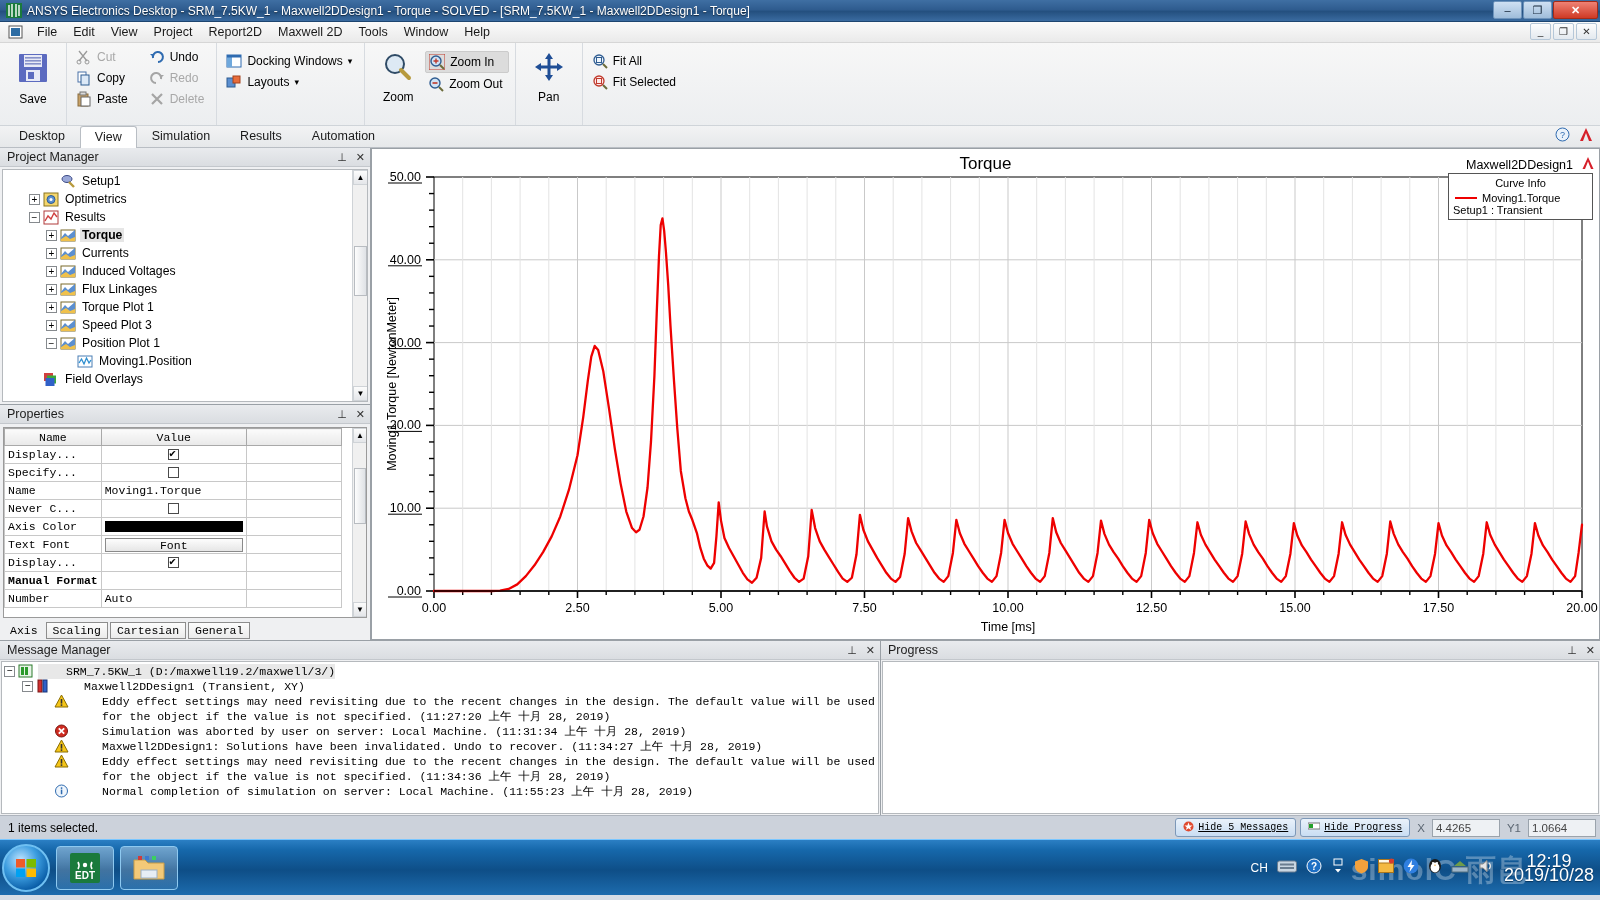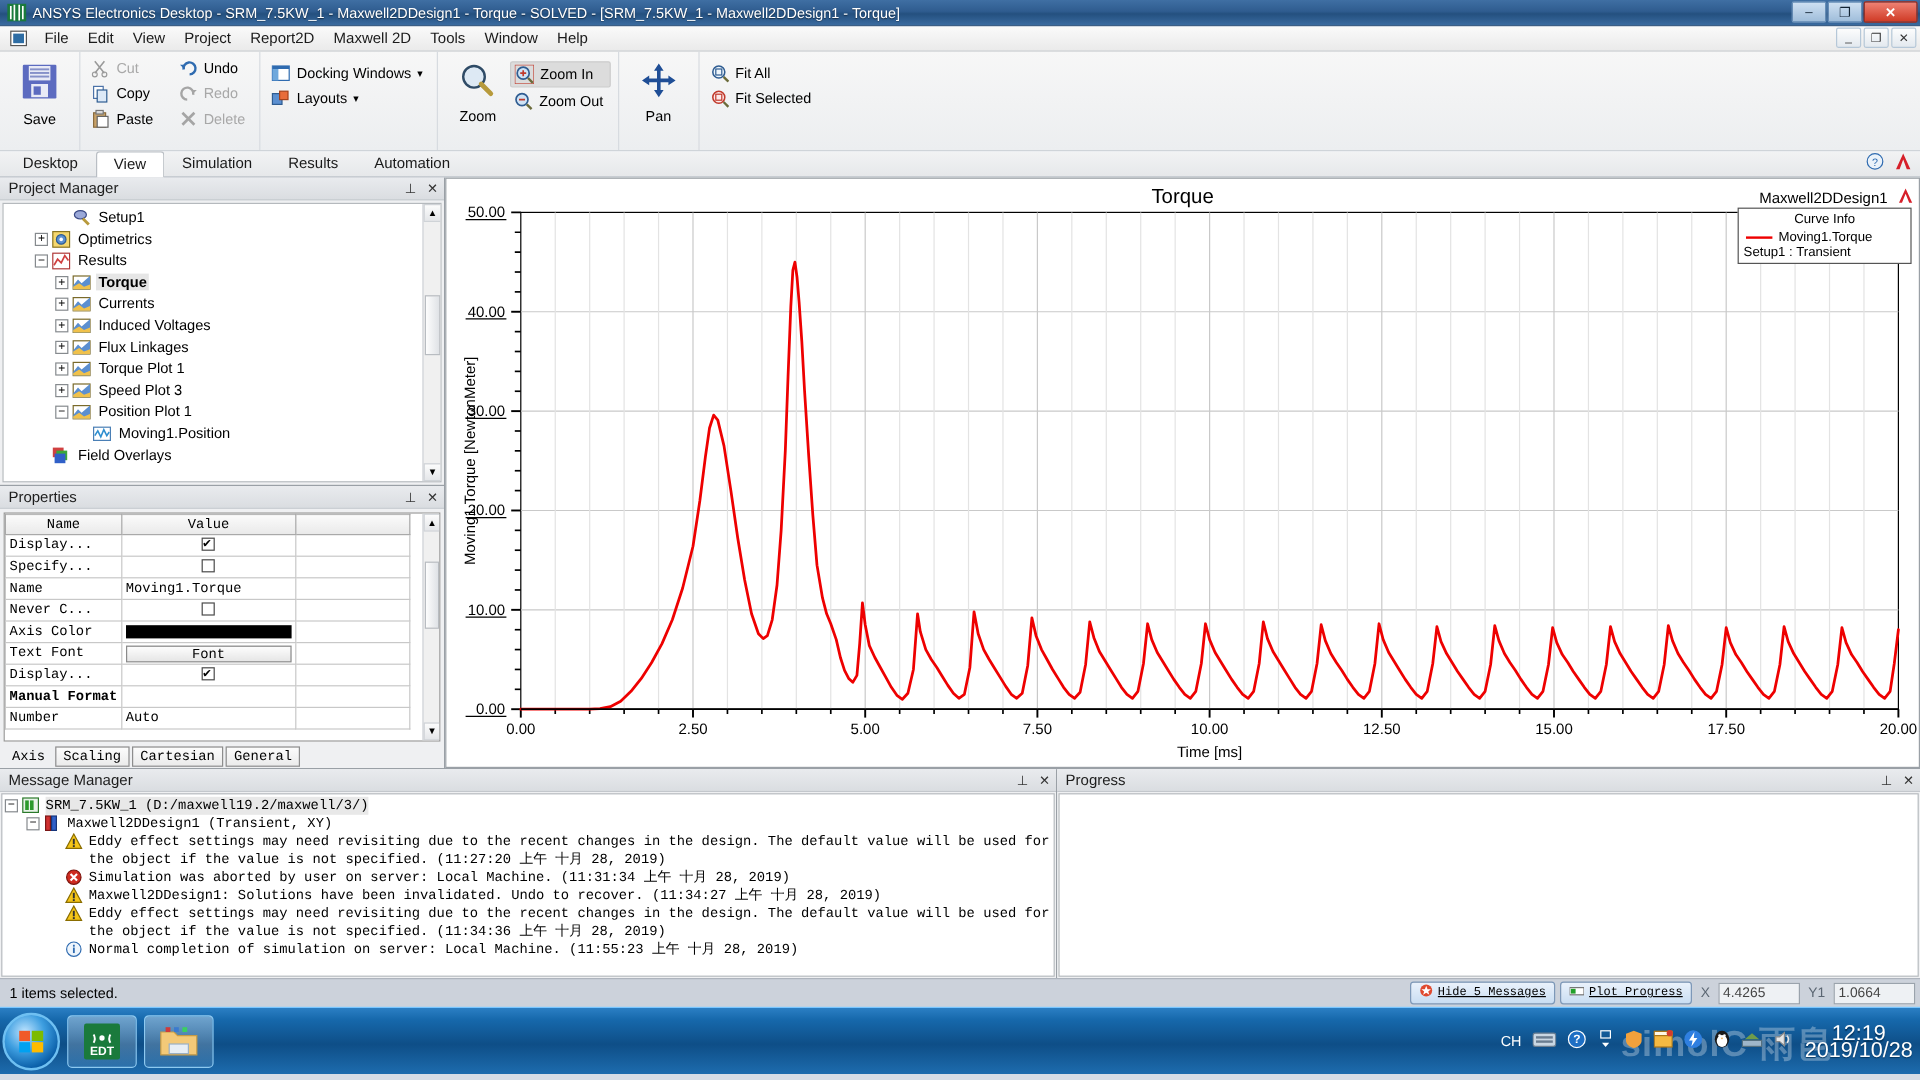--- a/index.html
+++ b/index.html
@@ -116,21 +116,21 @@
   .legendbox .lgsub{ padding-left:4px; }
   svg.chart{ position:absolute; left:0; top:0; }
   
   #bottomdocks{ display:flex; height:175px; border-top:1px solid #9aa0a6;}
   #msgmgr{ width:881px; display:flex; flex-direction:column; background:#eff0f2; border-right:1px solid #9aa0a6;}
   #progress{ flex:1; display:flex; flex-direction:column; background:#eff0f2;}
   .msgbody{ flex:1; background:#fff; border:1px solid #b5b9bd; margin:1px; overflow:hidden;
       font-family:"Liberation Mono", monospace; font-size:11.5px; padding:2px 0 0 2px;}
   .mrow{ display:flex; align-items:flex-start; white-space:nowrap;}
   .mrow .mi16{ width:16px;height:15px; flex:0 0 16px; margin-right:4px; position:relative;}
-  .mrow .mtext{ line-height:15px;}
+  .mrow .mtext{ line-height:15px;padding-left:28px;}
   .mrow .mtext.wrap{ white-space:normal; }
   .sel-blue{ background:#e8e8e8; }
   
   #statusbar{
     height:24px; background:#ccd2db; border-top:1px solid #aeb4bd;
     display:flex; align-items:center; padding-left:8px; font-size:12px; position:relative;
   }
   .sb-right{ position:absolute; right:4px; top:2px; display:flex; align-items:center; gap:4px;}
   .sbtn{ display:flex;align-items:center;gap:4px; height:19px; padding:0 7px; border:1px solid #7d98b8; border-radius:3px;
       background:linear-gradient(180deg,#eaf2fb,#c9ddf2); font-size:10px; font-family:"Liberation Mono", monospace;text-decoration:underline;}
@@ -876,21 +876,21 @@
       </span>
       <span>Hide 5 Messages</span>
     </div>
     <div class="sbtn">
       <span>
         <svg width="12" height="10" viewBox="0 0 12 10">
             <rect x="0" y="2" width="12" height="6" fill="#fff" stroke="#777"></rect>
             <rect x="1" y="3" width="4" height="4" fill="#23a02a"></rect>
           </svg>
       </span>
-      <span>Plot Progress</span>
+      <span>Hide Progress</span>
     </div>
     <span class="slabel">X</span>
     <span class="sfield">4.4265</span>
     <span class="slabel">Y1</span>
     <span class="sfield">1.0664</span>
   </div>
 </div>
 
 <div id="taskbar">
   <div class="startorb">

